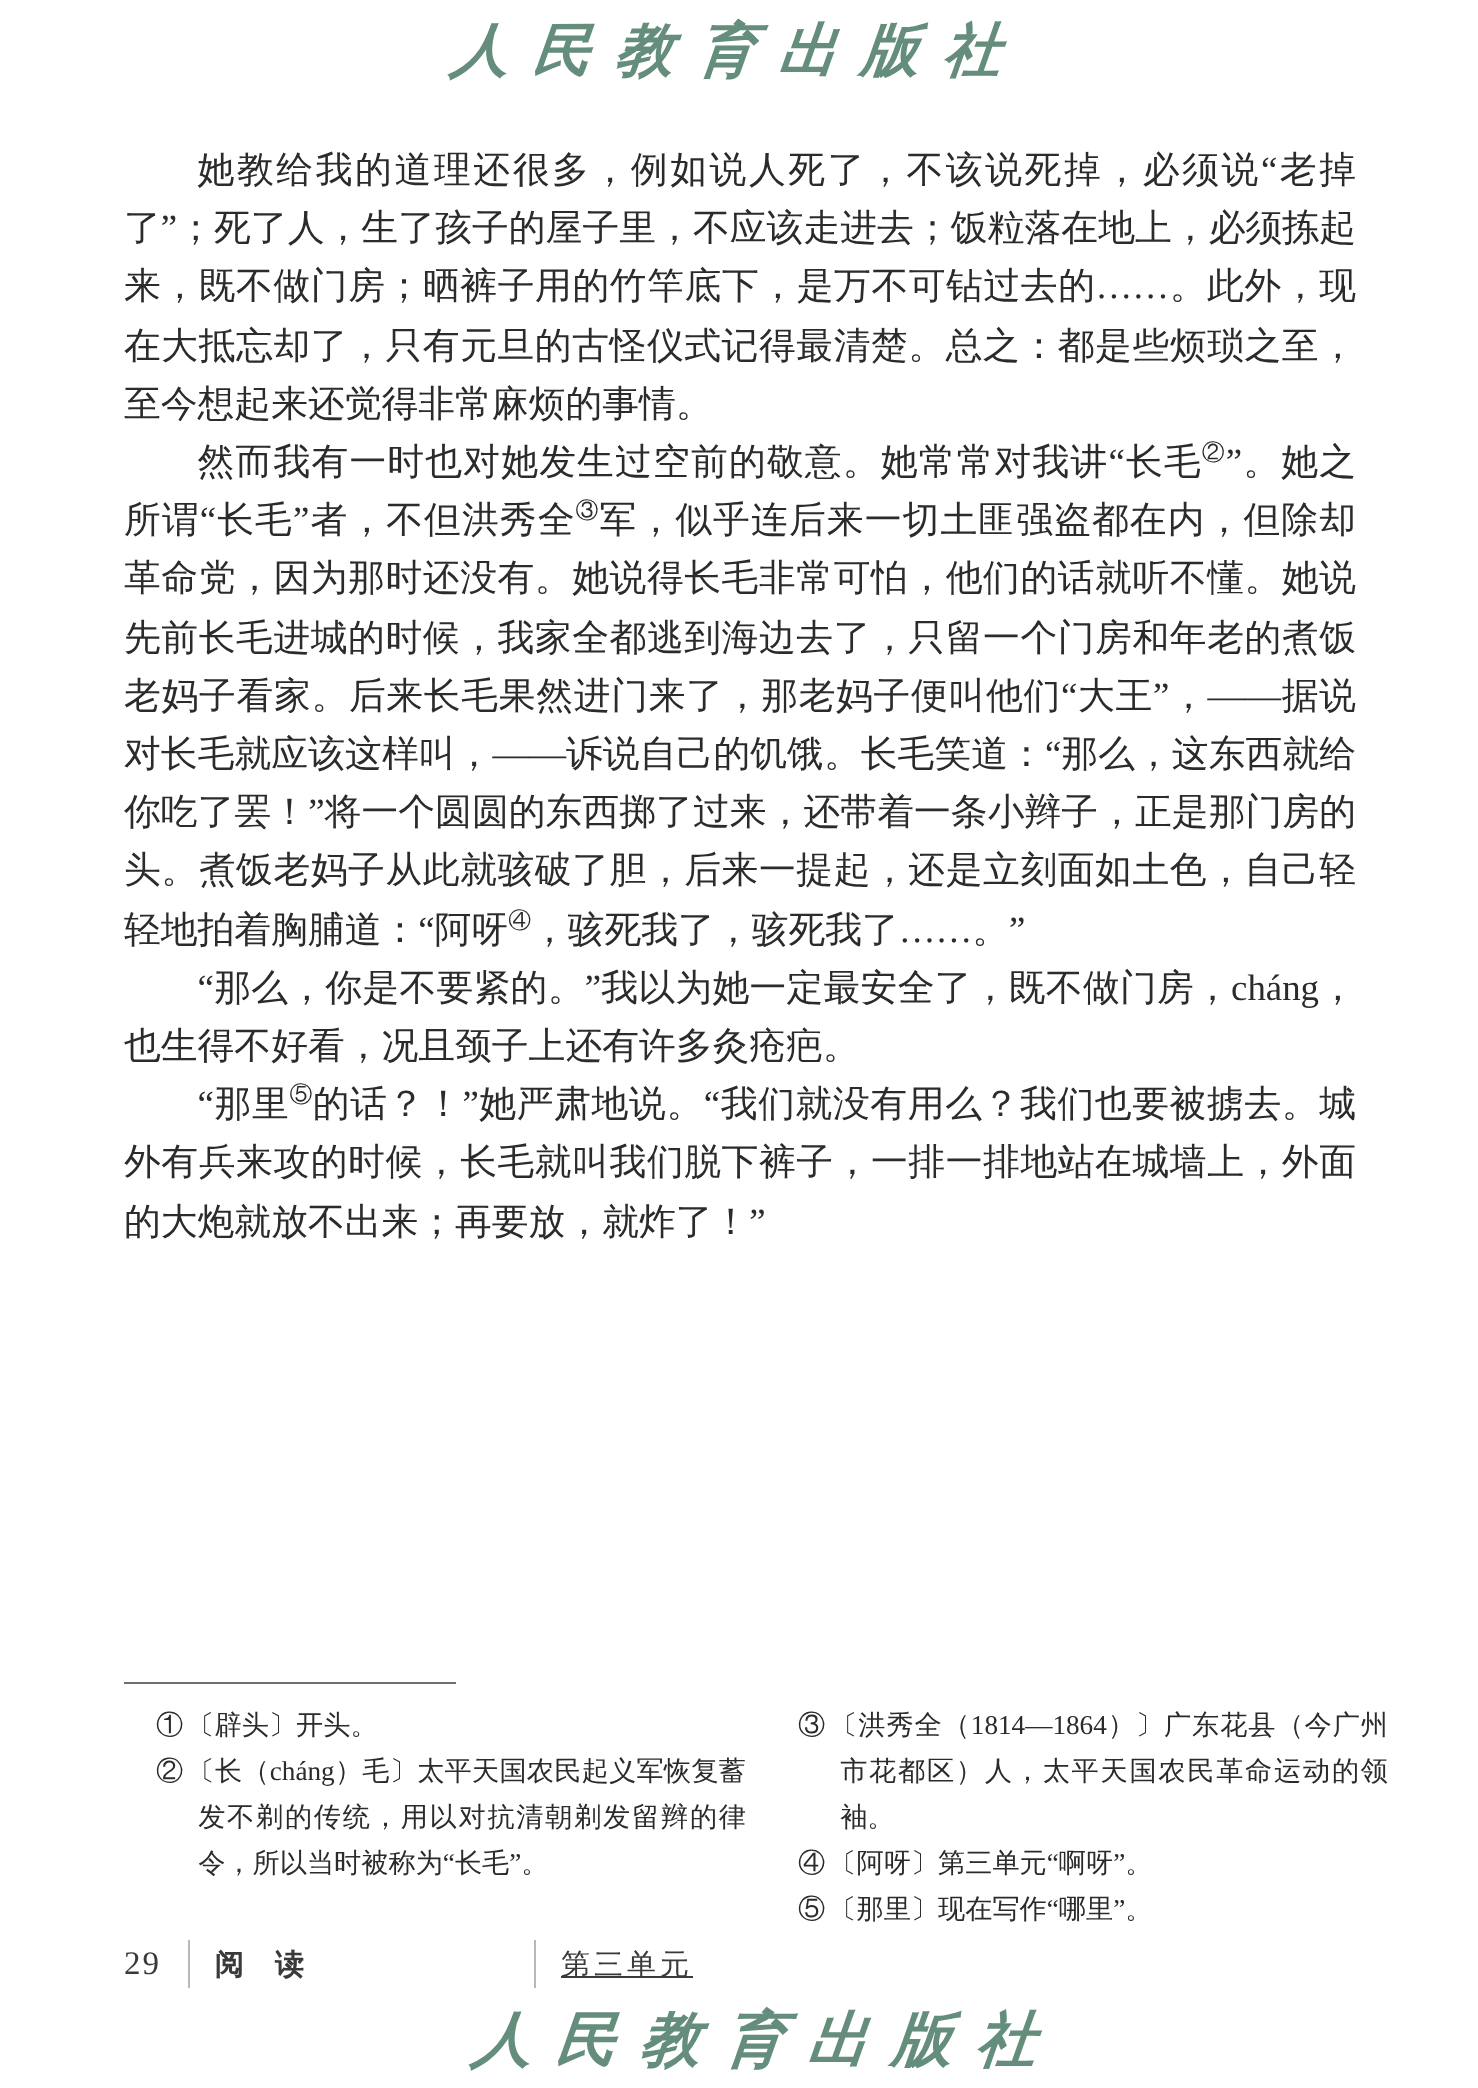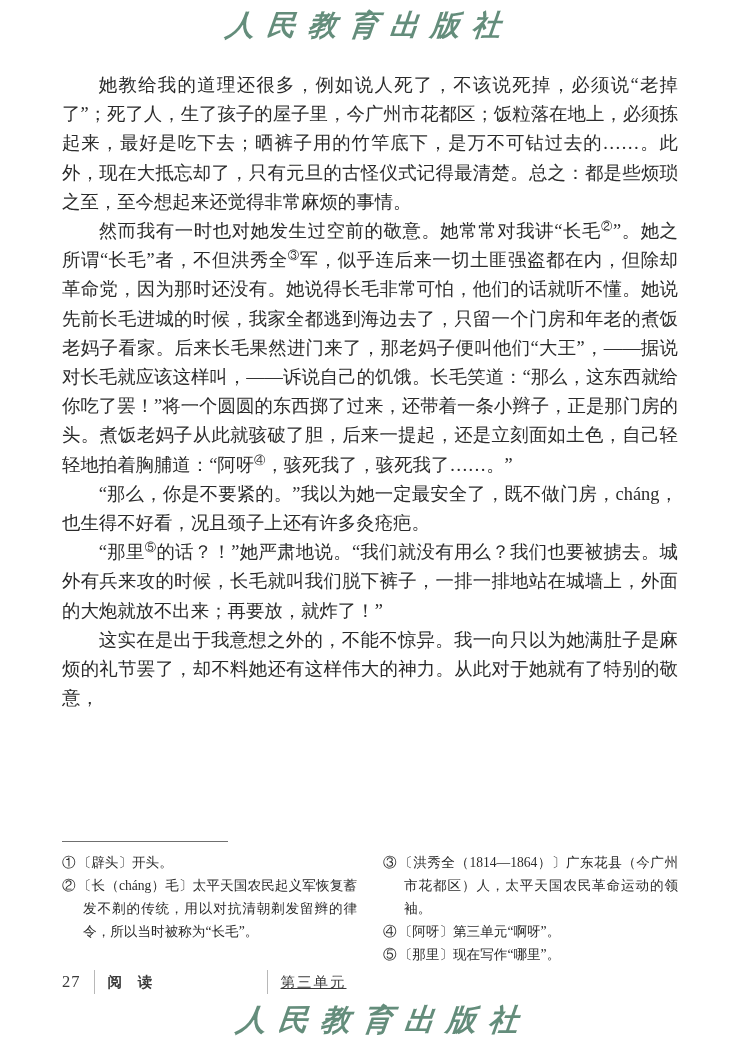--- a/index.html
+++ b/index.html
@@ -45,21 +45,21 @@
 
   
   .footnote-rule {
     position:absolute;
     top:841px; left:62px;
     width:166px; height:0;
     border-top:1px solid #6f6f6f;
   }
   .footnotes {
     position:absolute;
-    top:851px; left:62px; width:616px;
+    top:851px; left:78px; width:616px;
     display:flex;
     gap:26px;
     font-size:13.6px;
     line-height:23px;
     text-align:justify;
   }
   .fn-col { width:295px; }
   .fn-item {
     padding-left:1.55em;
     text-indent:-1.55em;
@@ -90,25 +90,24 @@
   .unit-label    { letter-spacing:2px;text-decoration:underline; }
 </style>
 </head>
 <body>
 
 <div class="page">
 
   <div class="logo logo-top">人民教育出版社</div>
 
   <div class="body-text">
-    <p>她教给我的道理还很多，例如说人死了，不该说死掉，必须说“老掉了”；死了人，生了孩子的屋子里，今广州市花都区；饭粒落在地上，必须拣起来，最好是吃下去；晒裤子用的竹竿底下，是万不可钻过去的……。此外，现在大抵忘却了，只有元旦的古怪仪式记得最清楚。总之：都是些烦琐之至，至今想起来还觉得非常麻烦的事情。</p>
+    <p>她教给我的道理还很多，例如说人死了，不该说死掉，必须说“老掉了”；死了人，生了孩子的屋子里，不应该走进去；饭粒落在地上，必须拣起来，既不做门房；晒裤子用的竹竿底下，是万不可钻过去的……。此外，现在大抵忘却了，只有元旦的古怪仪式记得最清楚。总之：都是些烦琐之至，至今想起来还觉得非常麻烦的事情。</p>
     <p>然而我有一时也对她发生过空前的敬意。她常常对我讲“长毛<sup>②</sup>”。她之所谓“长毛”者，不但洪秀全<sup>③</sup>军，似乎连后来一切土匪强盗都在内，但除却革命党，因为那时还没有。她说得长毛非常可怕，他们的话就听不懂。她说先前长毛进城的时候，我家全都逃到海边去了，只留一个门房和年老的煮饭老妈子看家。后来长毛果然进门来了，那老妈子便叫他们“大王”，——据说对长毛就应该这样叫，——诉说自己的饥饿。长毛笑道：“那么，这东西就给你吃了罢！”将一个圆圆的东西掷了过来，还带着一条小辫子，正是那门房的头。煮饭老妈子从此就骇破了胆，后来一提起，还是立刻面如土色，自己轻轻地拍着胸脯道：“阿呀<sup>④</sup>，骇死我了，骇死我了……。”</p>
     <p>“那么，你是不要紧的。”我以为她一定最安全了，既不做门房，cháng，也生得不好看，况且颈子上还有许多灸疮疤。</p>
     <p>“那里<sup>⑤</sup>的话？！”她严肃地说。“我们就没有用么？我们也要被掳去。城外有兵来攻的时候，长毛就叫我们脱下裤子，一排一排地站在城墙上，外面的大炮就放不出来；再要放，就炸了！”</p>
-    <p>这实在是出于我意想之外的，不能不惊异。我一向只以为她满肚子是麻烦的礼节罢了，却不料她还有这样伟大的神力。从此对于她就有了特别的敬意，</p>
   </div>
 
   <div class="footnote-rule"></div>
 
   <div class="footnotes">
     <div class="fn-col">
       <p class="fn-item">
         <span class="fn-marker">①</span><span>〔辟头〕开头。</span>
       </p>
       <p class="fn-item">
@@ -122,21 +121,21 @@
       <p class="fn-item">
         <span class="fn-marker">④</span><span>〔阿呀〕第三单元“啊呀”。</span>
       </p>
       <p class="fn-item">
         <span class="fn-marker">⑤</span><span>〔那里〕现在写作“哪里”。</span>
       </p>
     </div>
   </div>
 
   <div class="footer">
-    <span class="page-num">27</span>
+    <span class="page-num">29</span>
     <span class="v-divider"></span>
     <span class="section-label">阅 读</span>
     <span class="v-divider"></span>
     <span class="unit-label">第三单元</span>
   </div>
 
   <div class="logo logo-bottom">人民教育出版社</div>
 
 </div>
 

